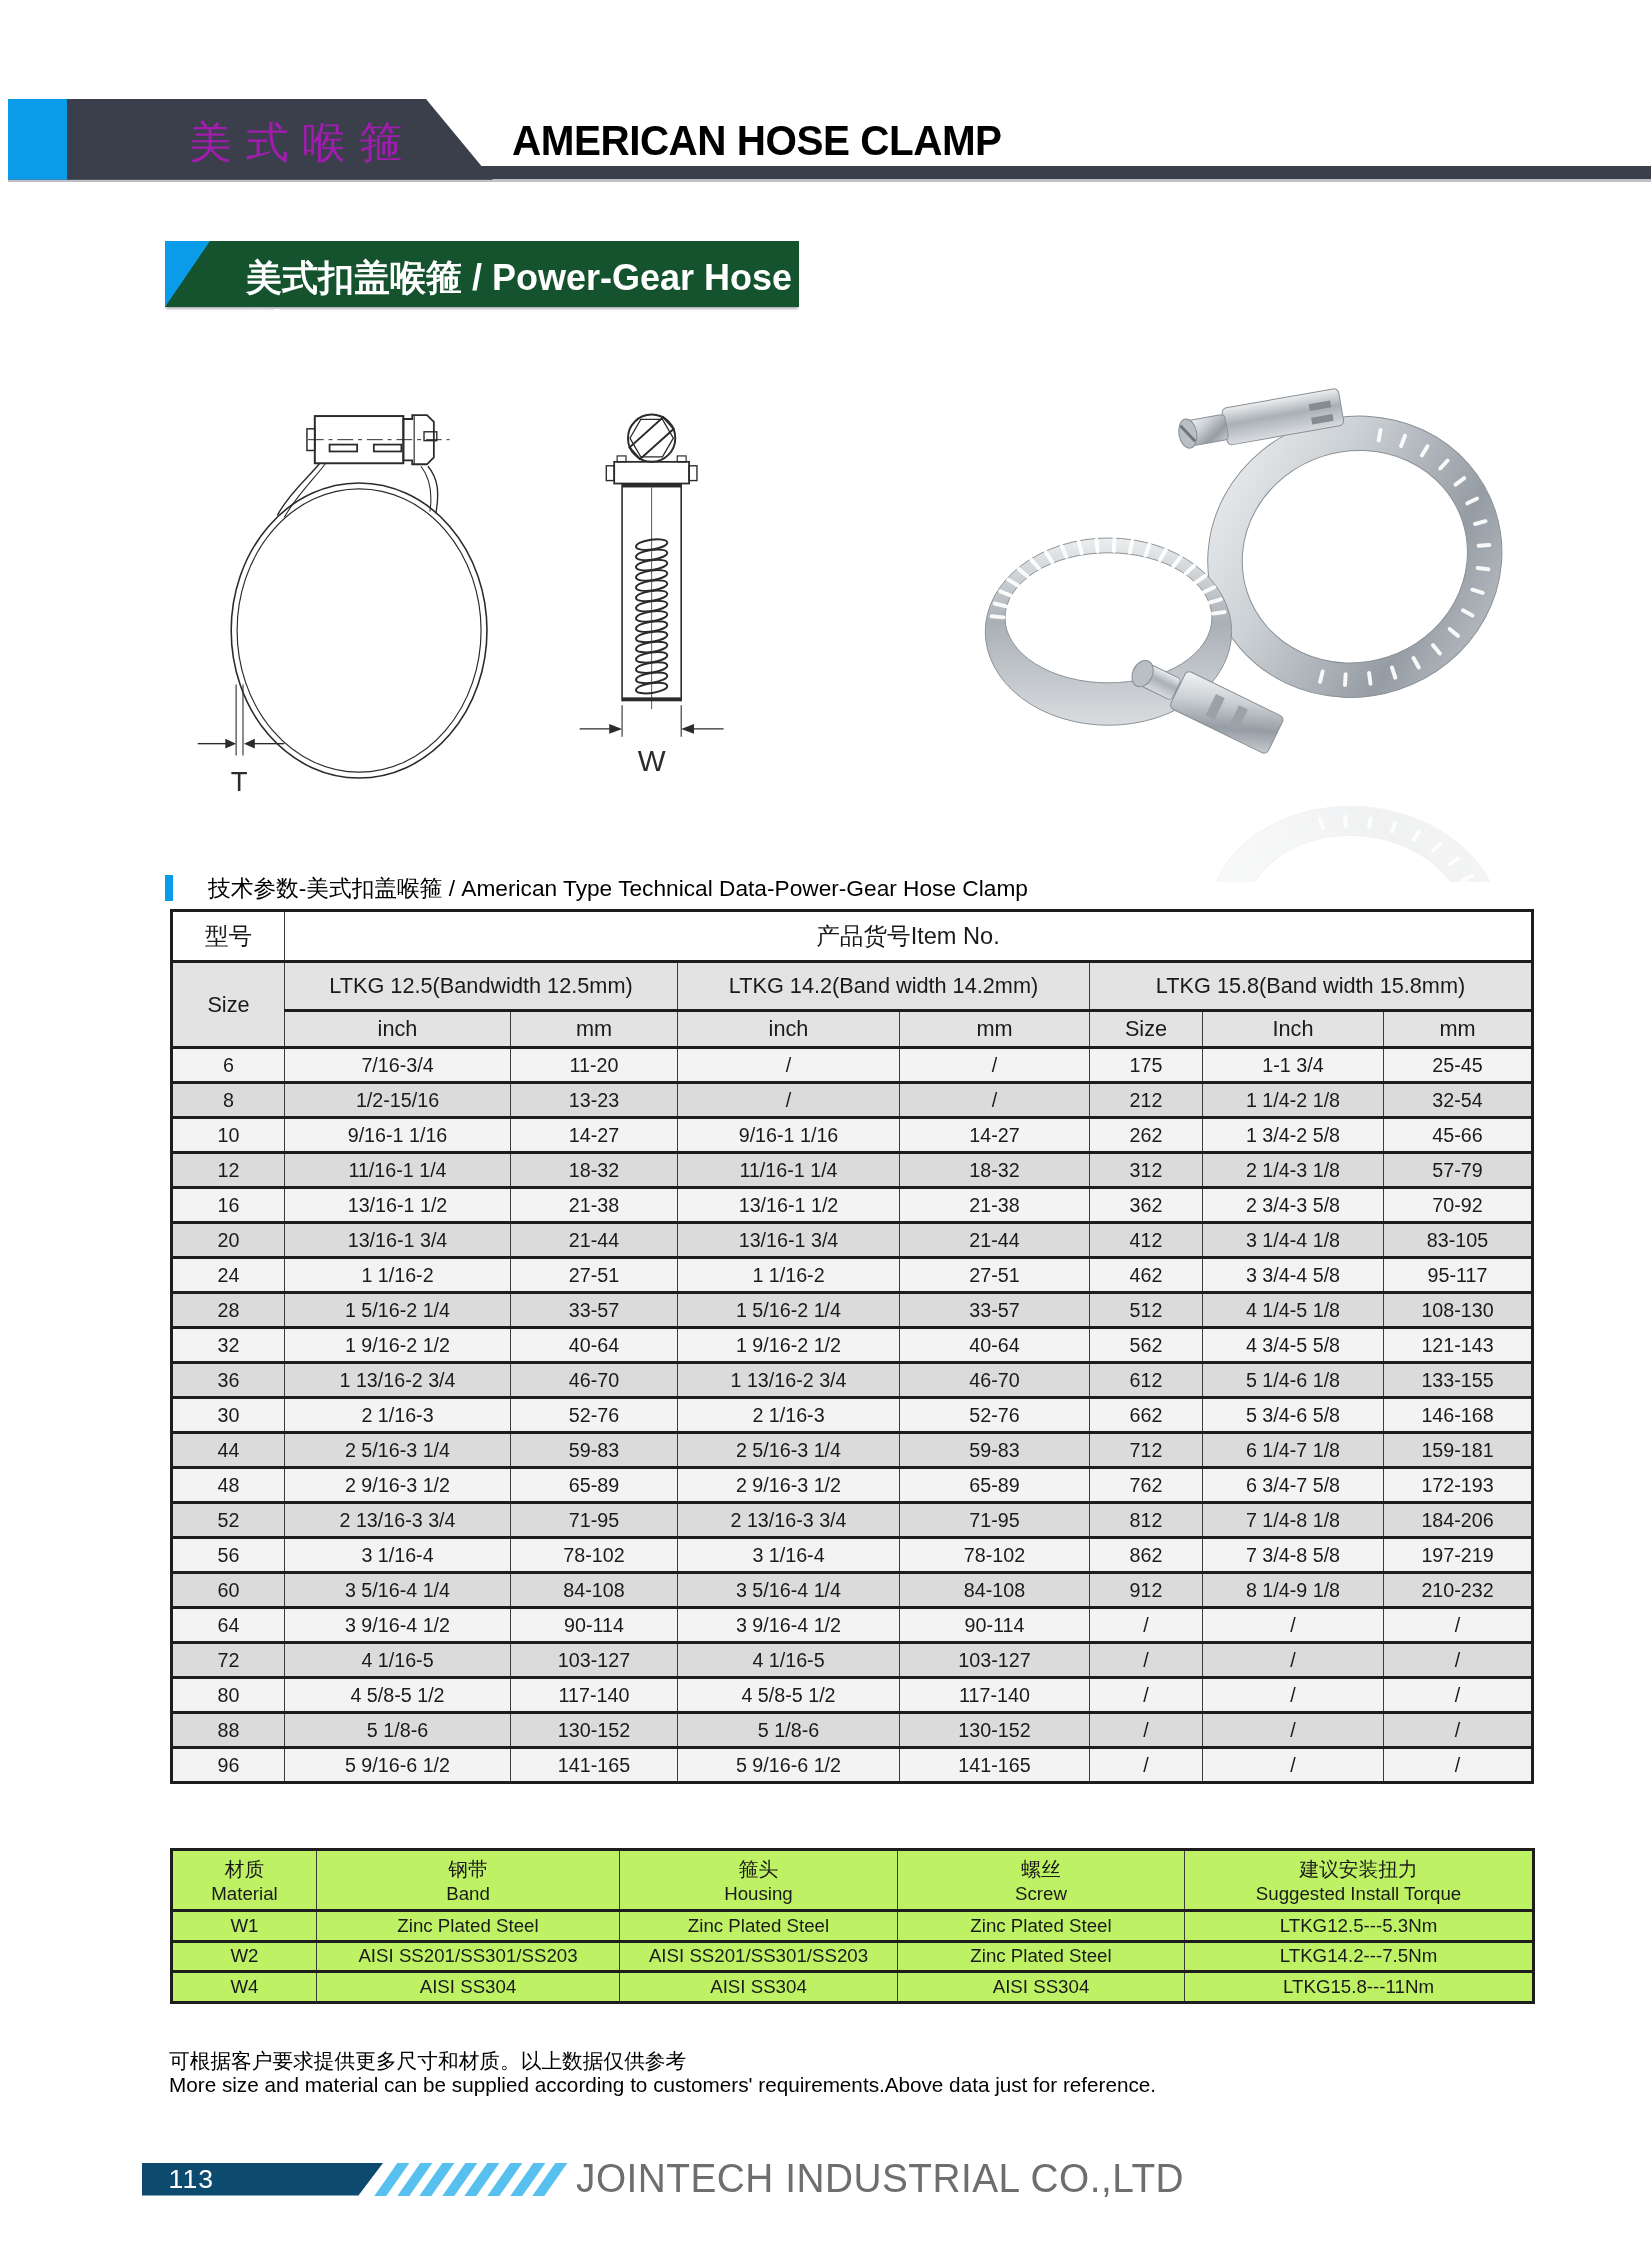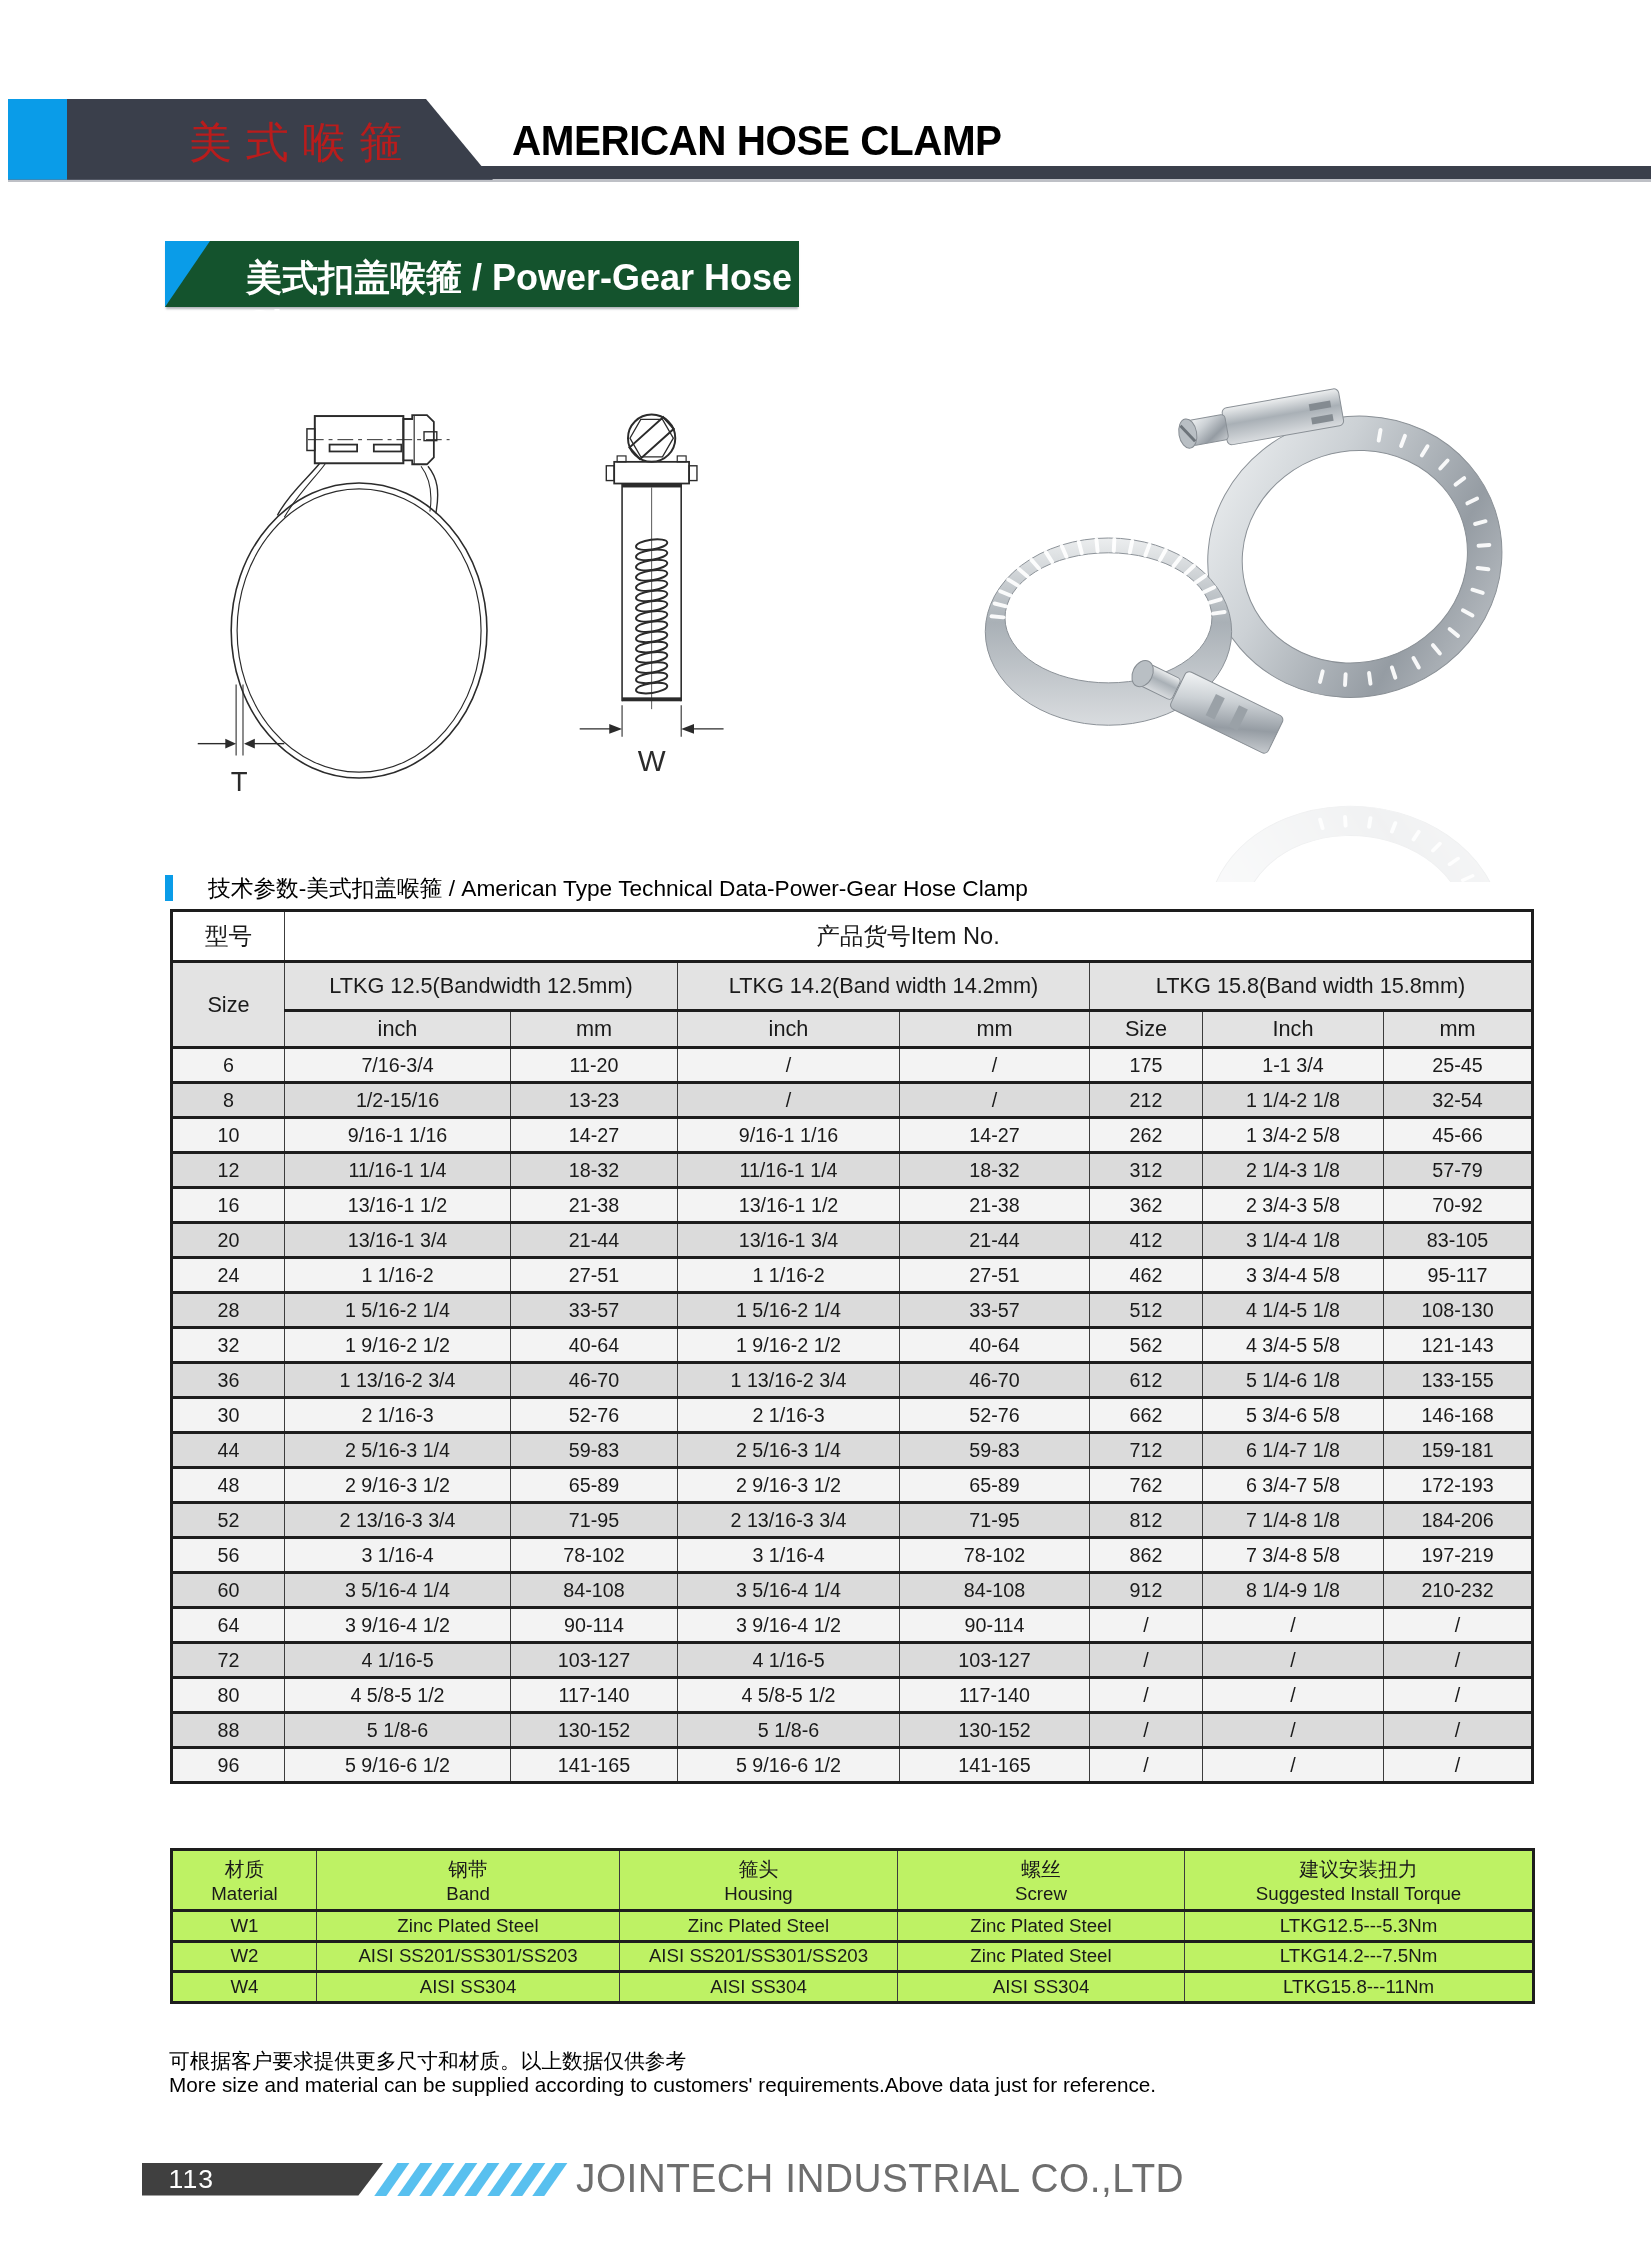--- a/index.html
+++ b/index.html
@@ -6,21 +6,21 @@
   html,body { background:#ffffff; }
   body { font-family:"Liberation Sans","DejaVu Sans",sans-serif; }
   .page { position:relative; width:1652px; height:2257px; background:#fff; overflow:hidden; }
 
   
   .banner-blue { position:absolute; left:7.9px; top:99px; width:59px; height:81px; background:#0a9ce8; }
   .banner-dark { position:absolute; left:67px; top:99px; width:426px; height:81px; background:#3a3f4b;
                  clip-path:polygon(0 0, 359px 0, 426px 81px, 0 81px); }
   .banner-bar  { position:absolute; left:424px; top:166px; width:1228px; height:12.8px; background:#3a3f4b; }
   .banner-shadow { position:absolute; left:7.9px; top:179px; width:1644px; height:3px; background:rgba(110,116,128,.45); }
-  .banner-cn { position:absolute; left:189px; top:114px; font-size:43px; letter-spacing:13.8px; color:#b91c1c; font-weight:500; }
+  .banner-cn { position:absolute; left:189px; top:114px; font-size:43px; letter-spacing:13.8px; color:#a21caf; font-weight:500; }
   .banner-en { position:absolute; left:512px; top:116px; font-size:43px; font-weight:700; color:#000;
                letter-spacing:-0.5px; transform:scaleX(.94); transform-origin:left center; }
 
   
   .subbanner { position:absolute; left:165px; top:241px; width:634px; height:66px; background:#14532d;
                box-shadow:0 3px 2px -1px rgba(100,105,115,.5); }
   .subbanner .tri { position:absolute; left:0; top:0; width:45px; height:66px; background:#0a9ce8;
                clip-path:polygon(0 0, 100% 0, 0 100%); }
   .subbanner .txt { position:absolute; left:81px; top:12.8px; font-size:36px; font-weight:700; color:#fff; }
 
@@ -58,21 +58,21 @@
   .mat thead .en { font-size:18.7px; }
   .mat tbody tr { height:30.5px; }
   .mat tbody td { font-size:18.7px;margin-top:39px; }
 
   
   .note { position:absolute; left:169px; font-size:20.7px; color:#000000; }
   .note.cn { top:2047px; }
   .note.en { top:2073px; }
 
   
-  .foot-page { position:absolute; left:142px; top:2163px; width:241px; height:32.5px; background:#404040;
+  .foot-page { position:absolute; left:142px; top:2163px; width:241px; height:32.5px; background:#0c4a6e;
                clip-path:polygon(0 0,100% 0, calc(100% - 24.6px) 100%, 0 100%);
                color:#fff; font-size:26.6px; line-height:33px; padding-left:26.6px; letter-spacing:1px; }
   .foot-stripes { position:absolute; left:386px; top:2163px; height:32.5px; display:flex; gap:10.8px; }
   .foot-stripes i { display:block; width:11.8px; height:32.5px; background:#58c0ef; transform:skewX(-35deg); }
   .foot-company { position:absolute; left:576px; top:2155px; font-size:40px; line-height:47px; color:#6e6e6e;
                   letter-spacing:0.5px; transform:scaleX(.97); transform-origin:left center; white-space:nowrap; }
 </style>
 </head>
 <body>
 

